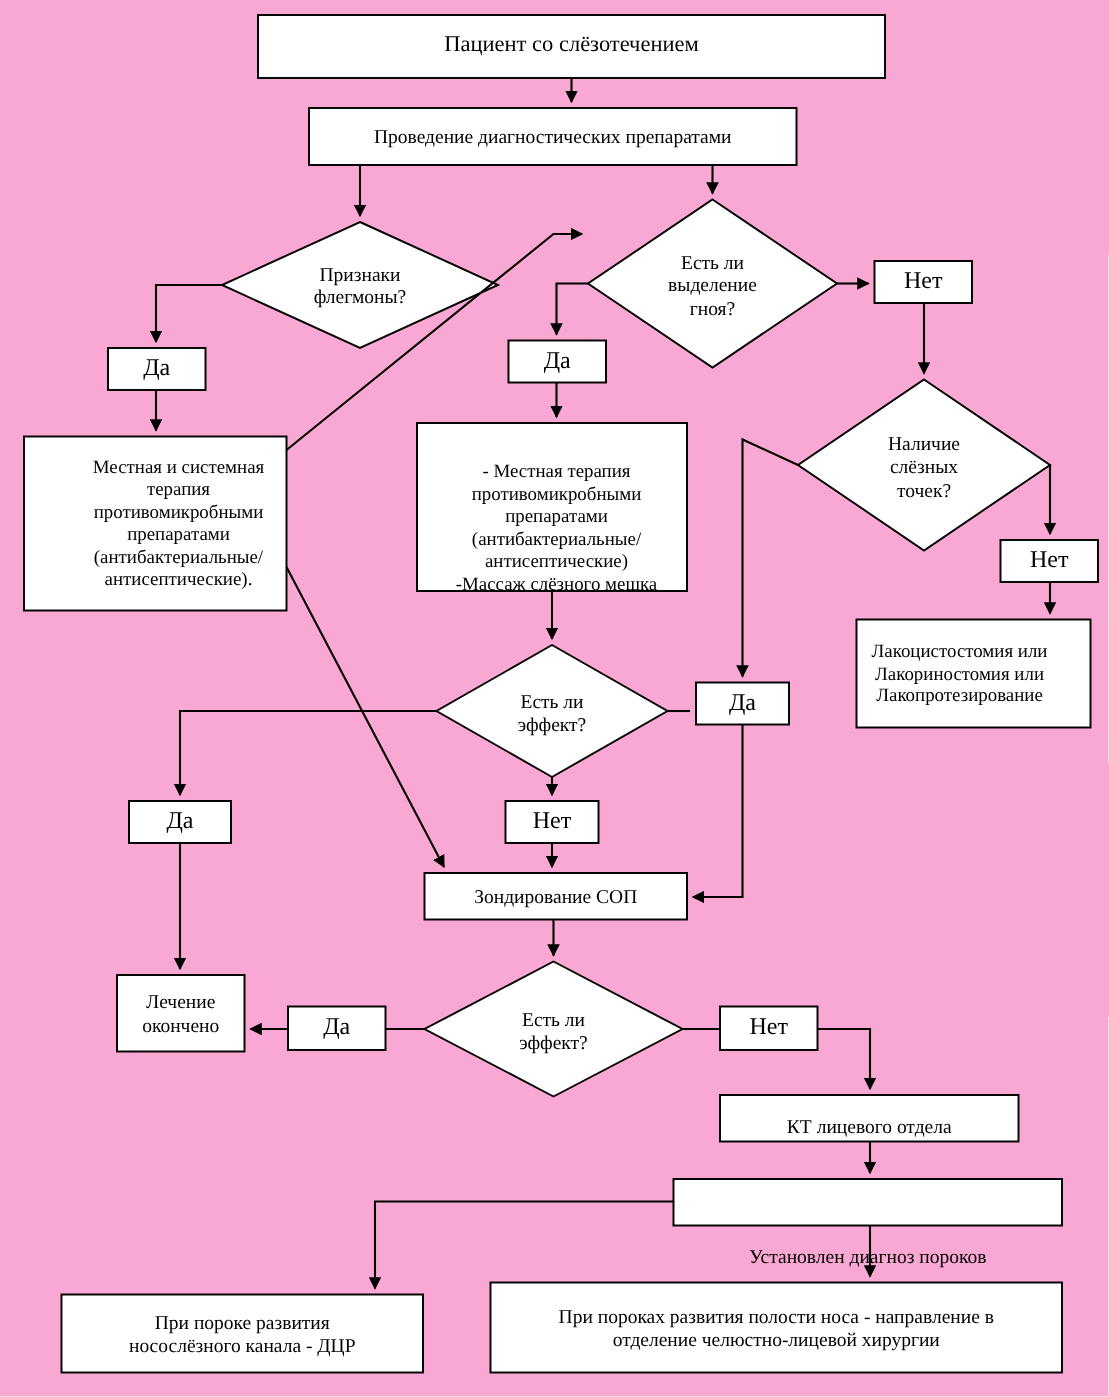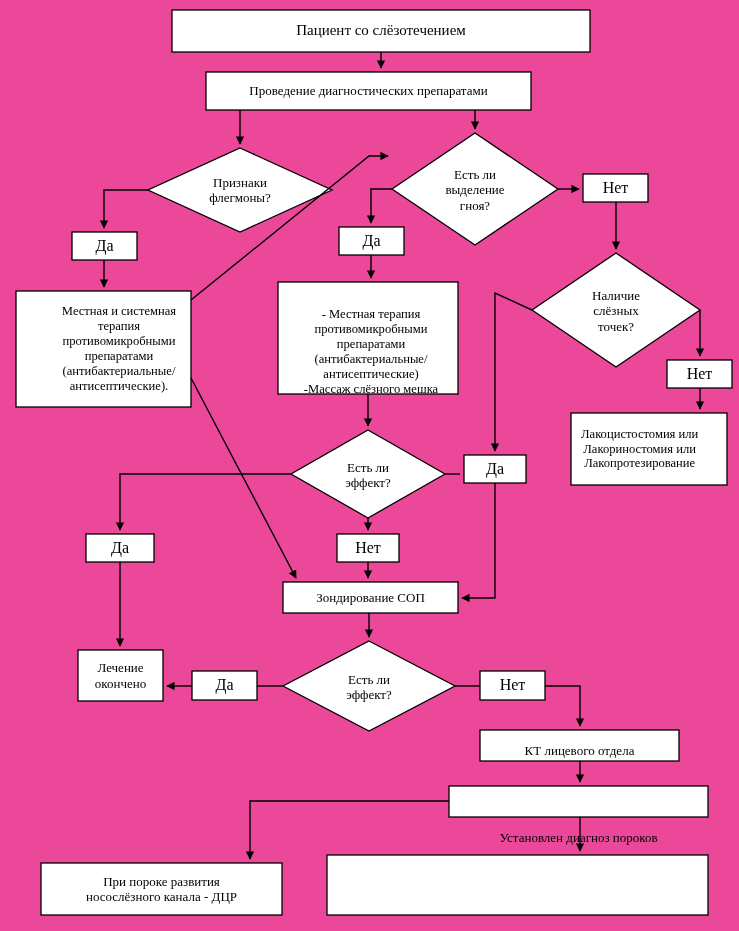--- a/index.html
+++ b/index.html
@@ -7,21 +7,21 @@
     padding: 0;
     background: #ffffff;
   }
   body {
     font-family: "Liberation Serif", "DejaVu Serif", serif;
   }
   #flowchart-root {
     position: relative;
     width: 739px;
     height: 931px;
-    background: #ec4899;
+    background: #f9a8d4;
     overflow: hidden;
   }
   svg.chart-canvas {
     position: absolute;
     top: 0;
     left: 0;
     width: 739px;
     height: 931px;
   }
   .node-shape {
@@ -219,14 +219,16 @@
 
   <div class="node-label lbl-small" style="left:480px; top:671px; width:65px; height:29px;">Нет</div>
 
   <div class="node-label lbl-box" style="left:480px; top:730px; width:199px; height:41px;">КТ лицевого отдела</div>
 
   <div class="node-label lbl-box" style="left:449px; top:786px; width:259px; height:31px;margin-top:36px;">Установлен диагноз пороков</div>
 
   <div class="node-label lbl-box" style="left:43px; top:863px; width:237px; height:52px;border-radius:18px;">При пороке развития
 носослёзного канала - ДЦР</div>
 
+  <div class="node-label lbl-box" style="left:329px; top:855px; width:377px; height:60px;">При пороках развития полости носа - направление в
+отделение челюстно-лицевой хирургии</div>
 
 </div>
 
 </body></html>

